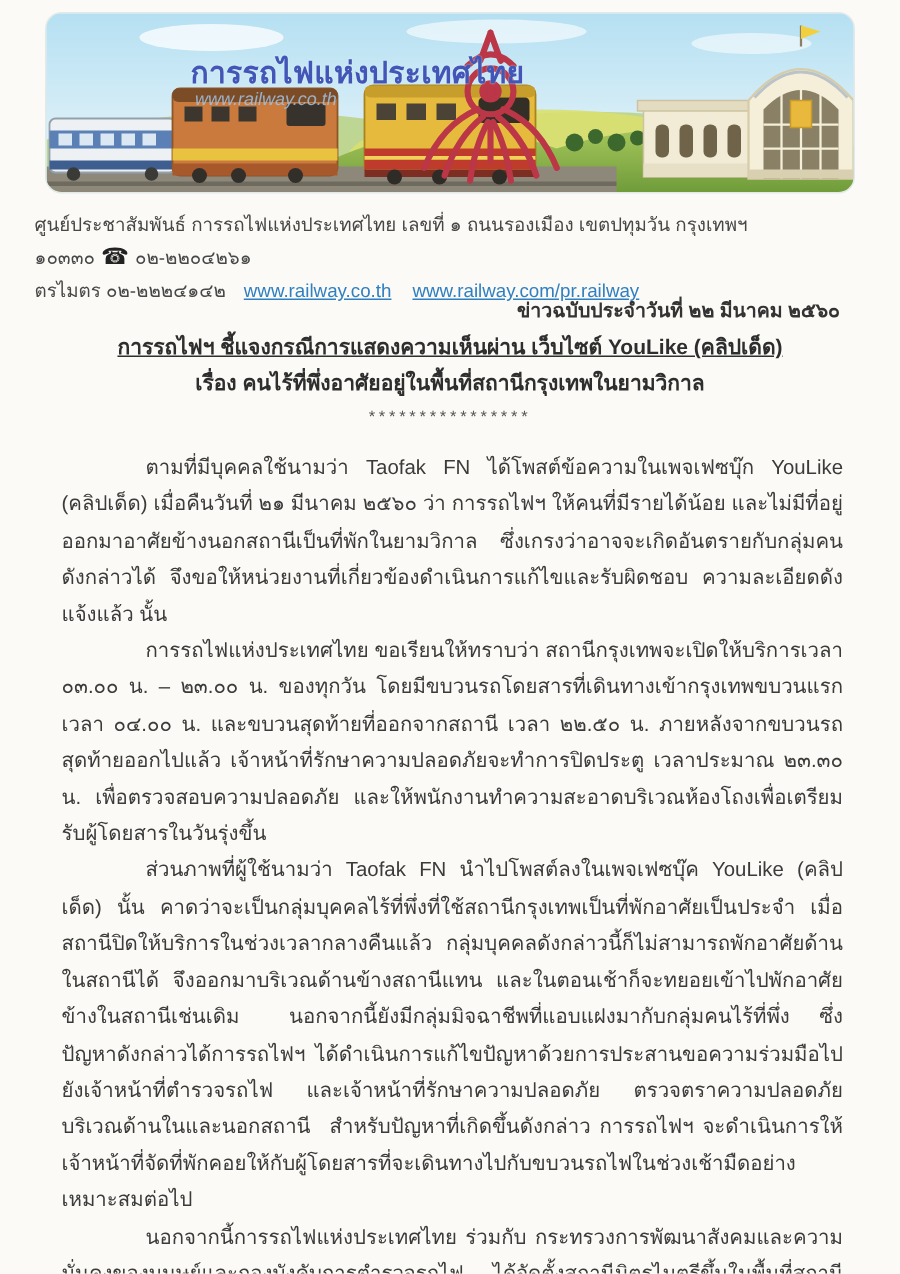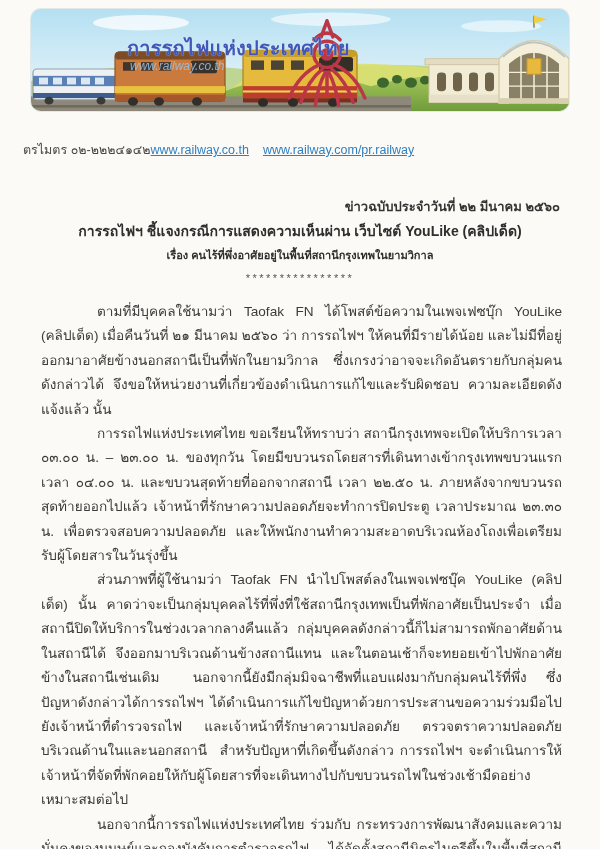--- a/index.html
+++ b/index.html
@@ -8,21 +8,21 @@
     font-family: "Liberation Sans", "DejaVu Sans", sans-serif;
     background:#fbfaf6;
     color:#3a3a3a;
     position:relative;
     overflow:hidden;
   }
   .page { position:absolute; inset:0; }
 
   
   .banner {
-    position:absolute; left:31px; top:9px; width:538px; height:102px;
+    position:absolute; left:31px; top:9px; width:538px; height:119px;
     border-radius:10px; overflow:hidden;
     box-shadow:0 0 0 1px rgba(180,200,210,.35);
     background:#cfe9f5;
   }
   .banner svg { display:block; width:100%; height:100%; }
   .banner-logo {
     position:absolute; left:27px; top:6px; width:58px; height:70px;
   }
   .banner-org {
     position:absolute; left:96px; top:23px;
@@ -45,22 +45,22 @@
   }
 
   
   .date-line {
     position:absolute; right:40px; top:196px;
     font-size:13px; font-weight:600; color:#333;text-align:center;
   }
   .title-block {
     position:absolute; left:0; top:219px; width:600px; text-align:center;
   }
-  .title-block .t1 { font-size:14px; font-weight:600; color:#2e2e2e; line-height:24px; }
-  .title-block .t2 { font-size:11px; font-weight:600; color:#2e2e2e; line-height:24px; }
+  .title-block .t1 { font-size:14px; font-weight:600; color:#2e2e2e; line-height:24px;text-decoration:underline; }
+  .title-block .t2 { font-size:14px; font-weight:600; color:#2e2e2e; line-height:24px; }
   .title-block .stars {
     font-size:11px; letter-spacing:2.5px; color:#555; line-height:20px; margin-top:1px;
   }
 
   
   .doc-body {
     position:absolute; left:41px; top:300px; width:521px;
     font-size:13.6px; line-height:24.4px; text-align:justify; color:#3b3b3b;
   }
   .doc-body p { text-indent:56px; margin:0; }
@@ -199,21 +199,22 @@
         <path d="M30,39 Q35,48 37,62"></path>
         <path d="M29,40 L29,54"></path>
       </g>
     </svg>
 
     <div class="banner-org">การรถไฟแห่งประเทศไทย</div>
     <div class="banner-url">www.railway.co.th</div>
   </div>
 
   <div class="contact">
-    <div><span>ตรไมตร</span>&nbsp;<span style="margin-right:0;">๐๒-๒๒๒๔๑๔๒</span><span class="link">www.railway.co.th</span><span class="link">www.railway.com/pr.railway</span></div>
+    <div><span>ศูนย์ประชาสัมพันธ์ การรถไฟแห่งประเทศไทย เลขที่ ๑ ถนนรองเมือง เขตปทุมวัน กรุงเทพฯ ๑๐๓๓๐</span><span class="phone-icon">☎</span><span>๐๒-๒๒๐๔๒๖๑</span></div>
+    <div><span>ตรไมตร</span>&nbsp;<span style="margin-right:12px;">๐๒-๒๒๒๔๑๔๒</span><span class="link">www.railway.co.th</span><span class="link">www.railway.com/pr.railway</span></div>
   </div>
 
   <div class="date-line">ข่าวฉบับประจำวันที่ ๒๒ มีนาคม ๒๕๖๐</div>
 
   <div class="title-block">
     <div class="t1">การรถไฟฯ ชี้แจงกรณีการแสดงความเห็นผ่าน เว็บไซต์ YouLike (คลิปเด็ด)</div>
     <div class="t2">เรื่อง คนไร้ที่พึ่งอาศัยอยู่ในพื้นที่สถานีกรุงเทพในยามวิกาล</div>
     <div class="stars">****************</div>
   </div>
 

